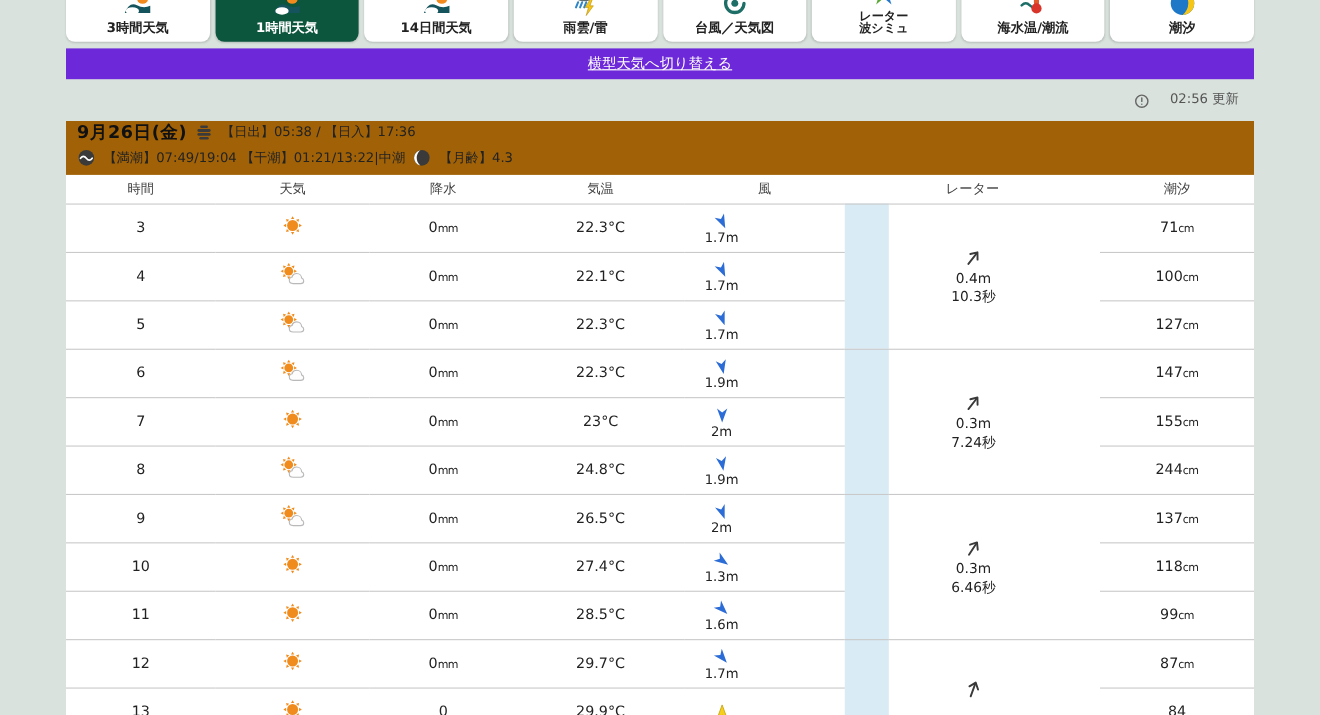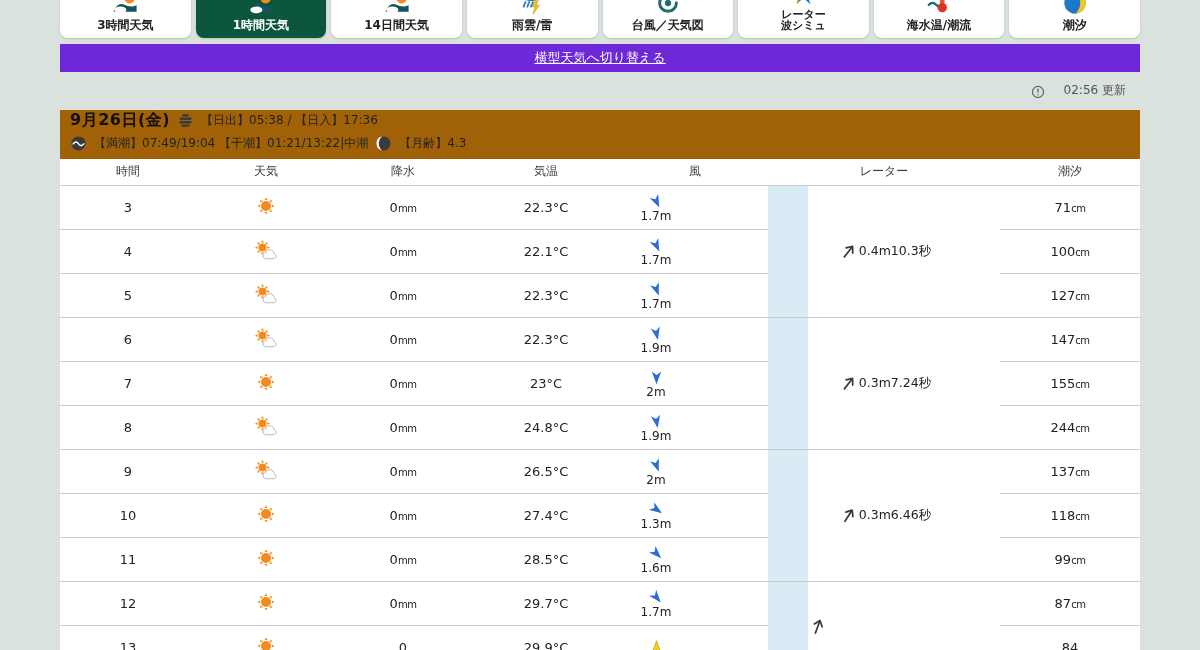--- a/index.html
+++ b/index.html
@@ -41,21 +41,21 @@
   table { width:100%; border-collapse:collapse; table-layout:fixed; }
   thead th { font-size:12px; font-weight:normal; color:#404040; height:26px;
              border-bottom:1px solid #c9c9c9; text-align:center; }
   td { border-bottom:1px solid #c9c9c9; text-align:center; vertical-align:middle;
        font-size:13px; color:#222; height:44px; padding:0; }
   td.band { background:#d9ecf6; }
   .wind-wrap { display:flex; flex-direction:column; align-items:center;
                padding-right:78px; line-height:1; }
   .wind-wrap svg { display:block; }
   .wind-speed { font-size:12px; margin-top:0; }
-  .wave-wrap { display:flex; flex-direction:row; align-items:center; justify-content:center;
+  .wave-wrap { display:flex; flex-direction:column; align-items:center; justify-content:center;
                padding-right:38px; line-height:1.3; font-size:12.5px; }
   .wave-wrap svg { display:block; margin-bottom:1px; }
   td.wave.partial .wave-wrap { justify-content:flex-start; padding-top:3px; }
   .unit { font-size:10px; letter-spacing:-0.5px; }
   .wicon { line-height:0; display:inline-block; }
 </style>
 </head>
 <body>
 
 <div class="page">

